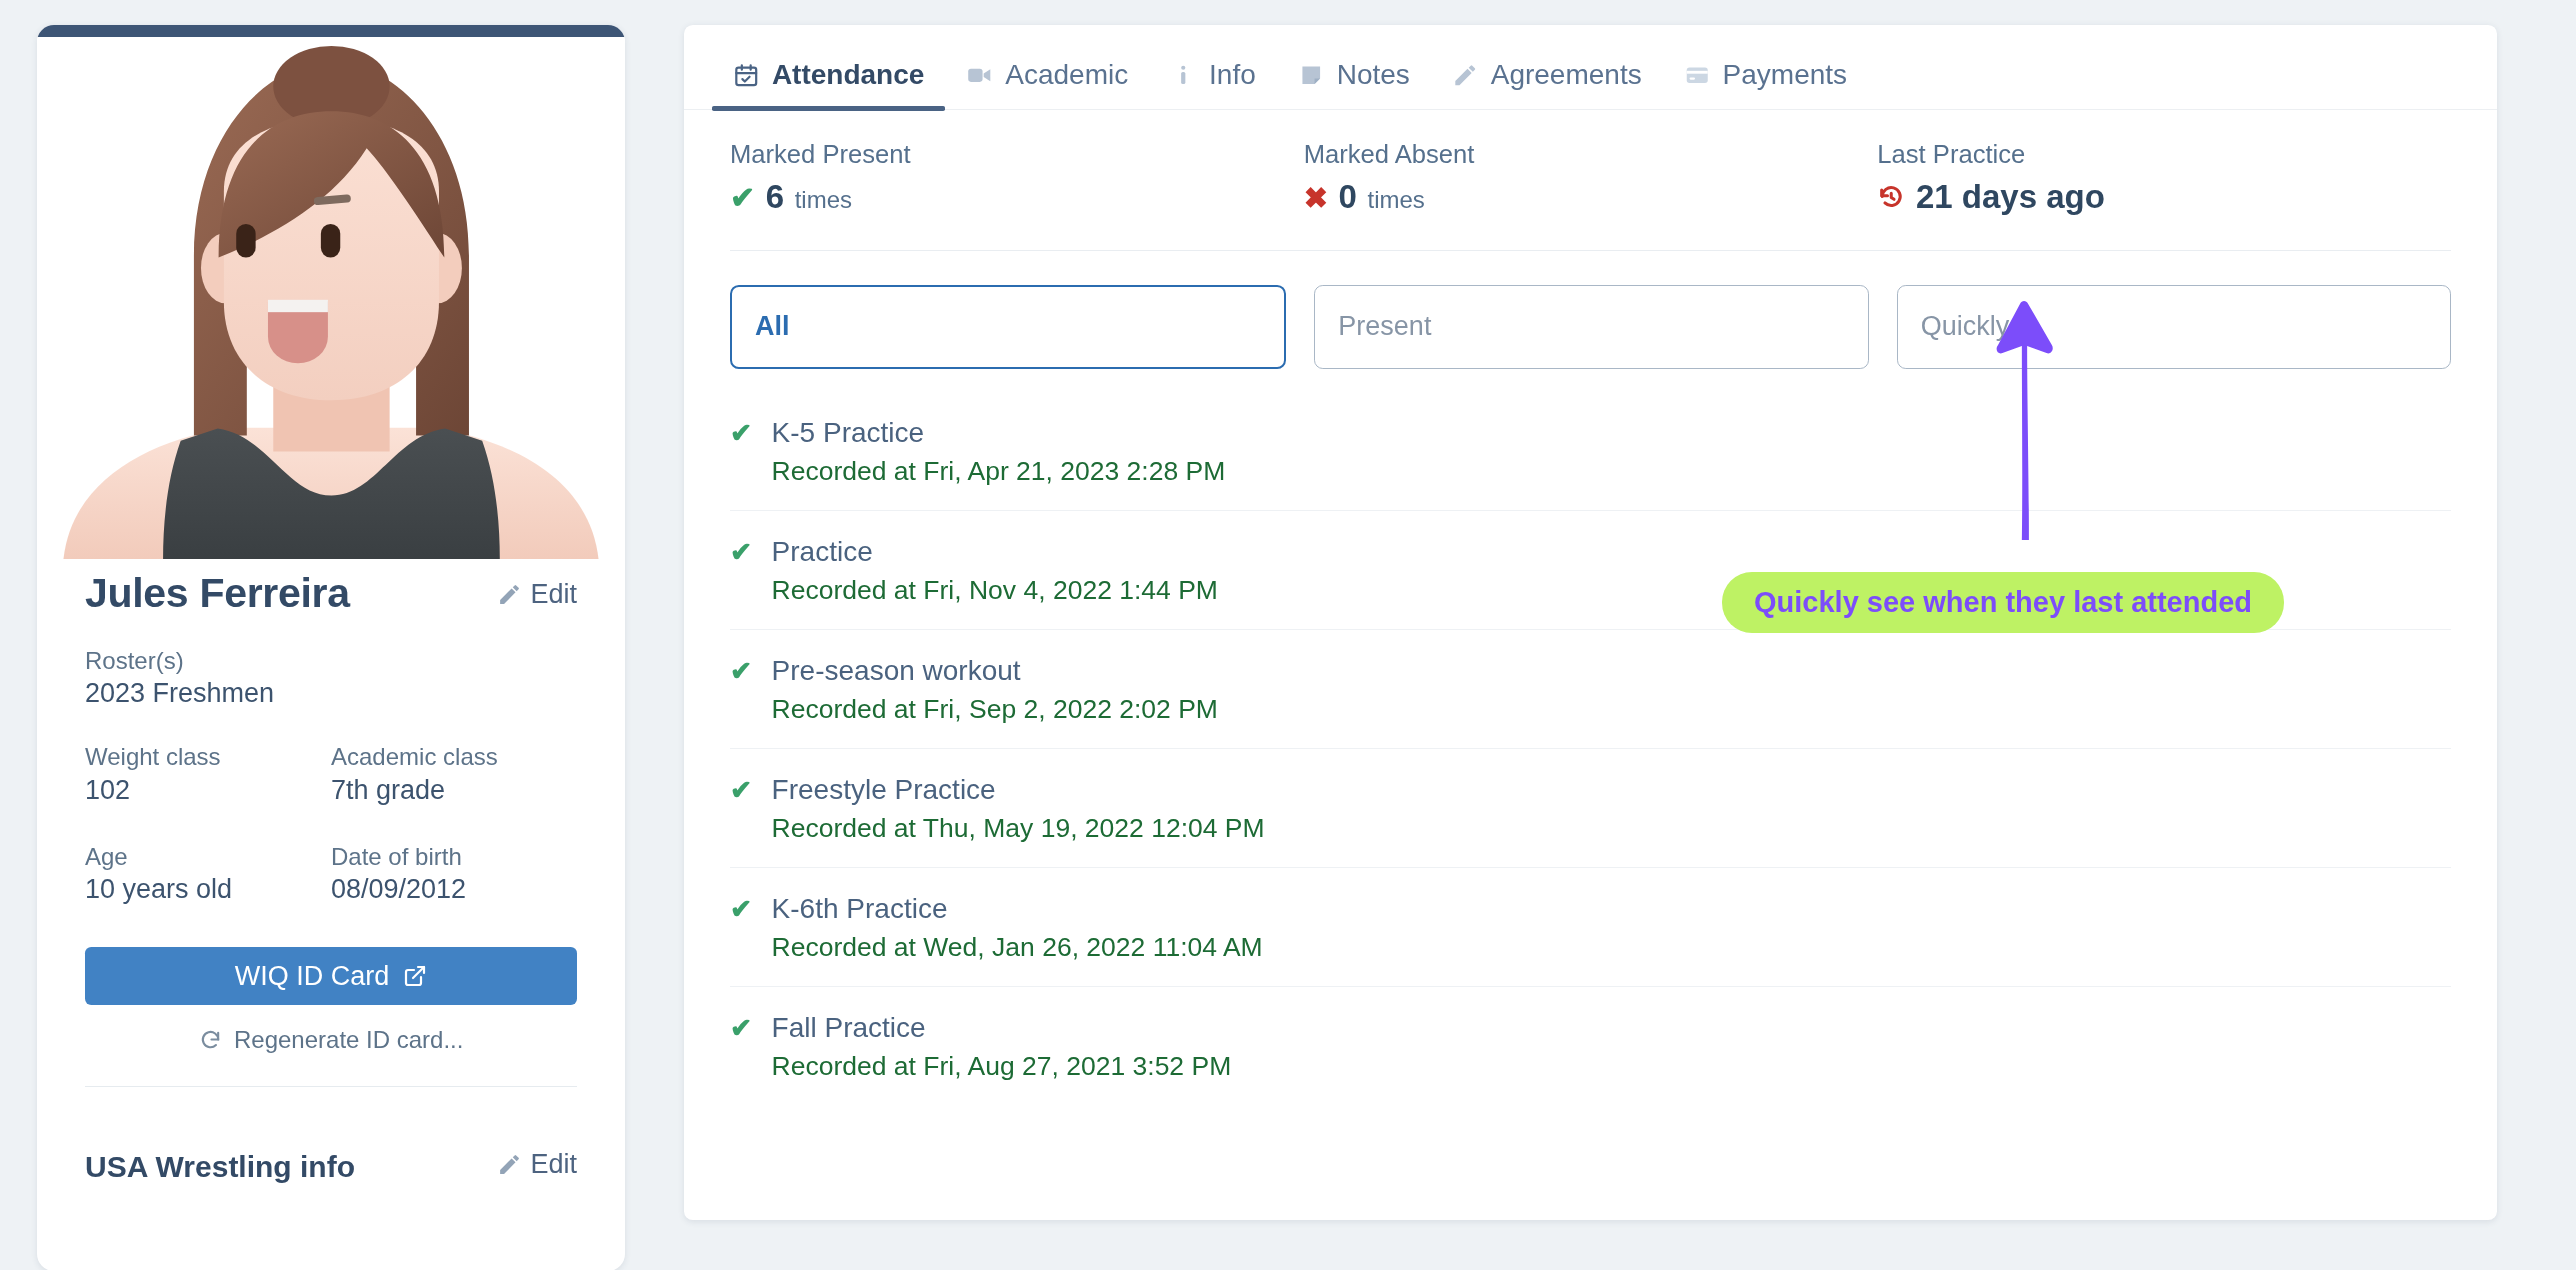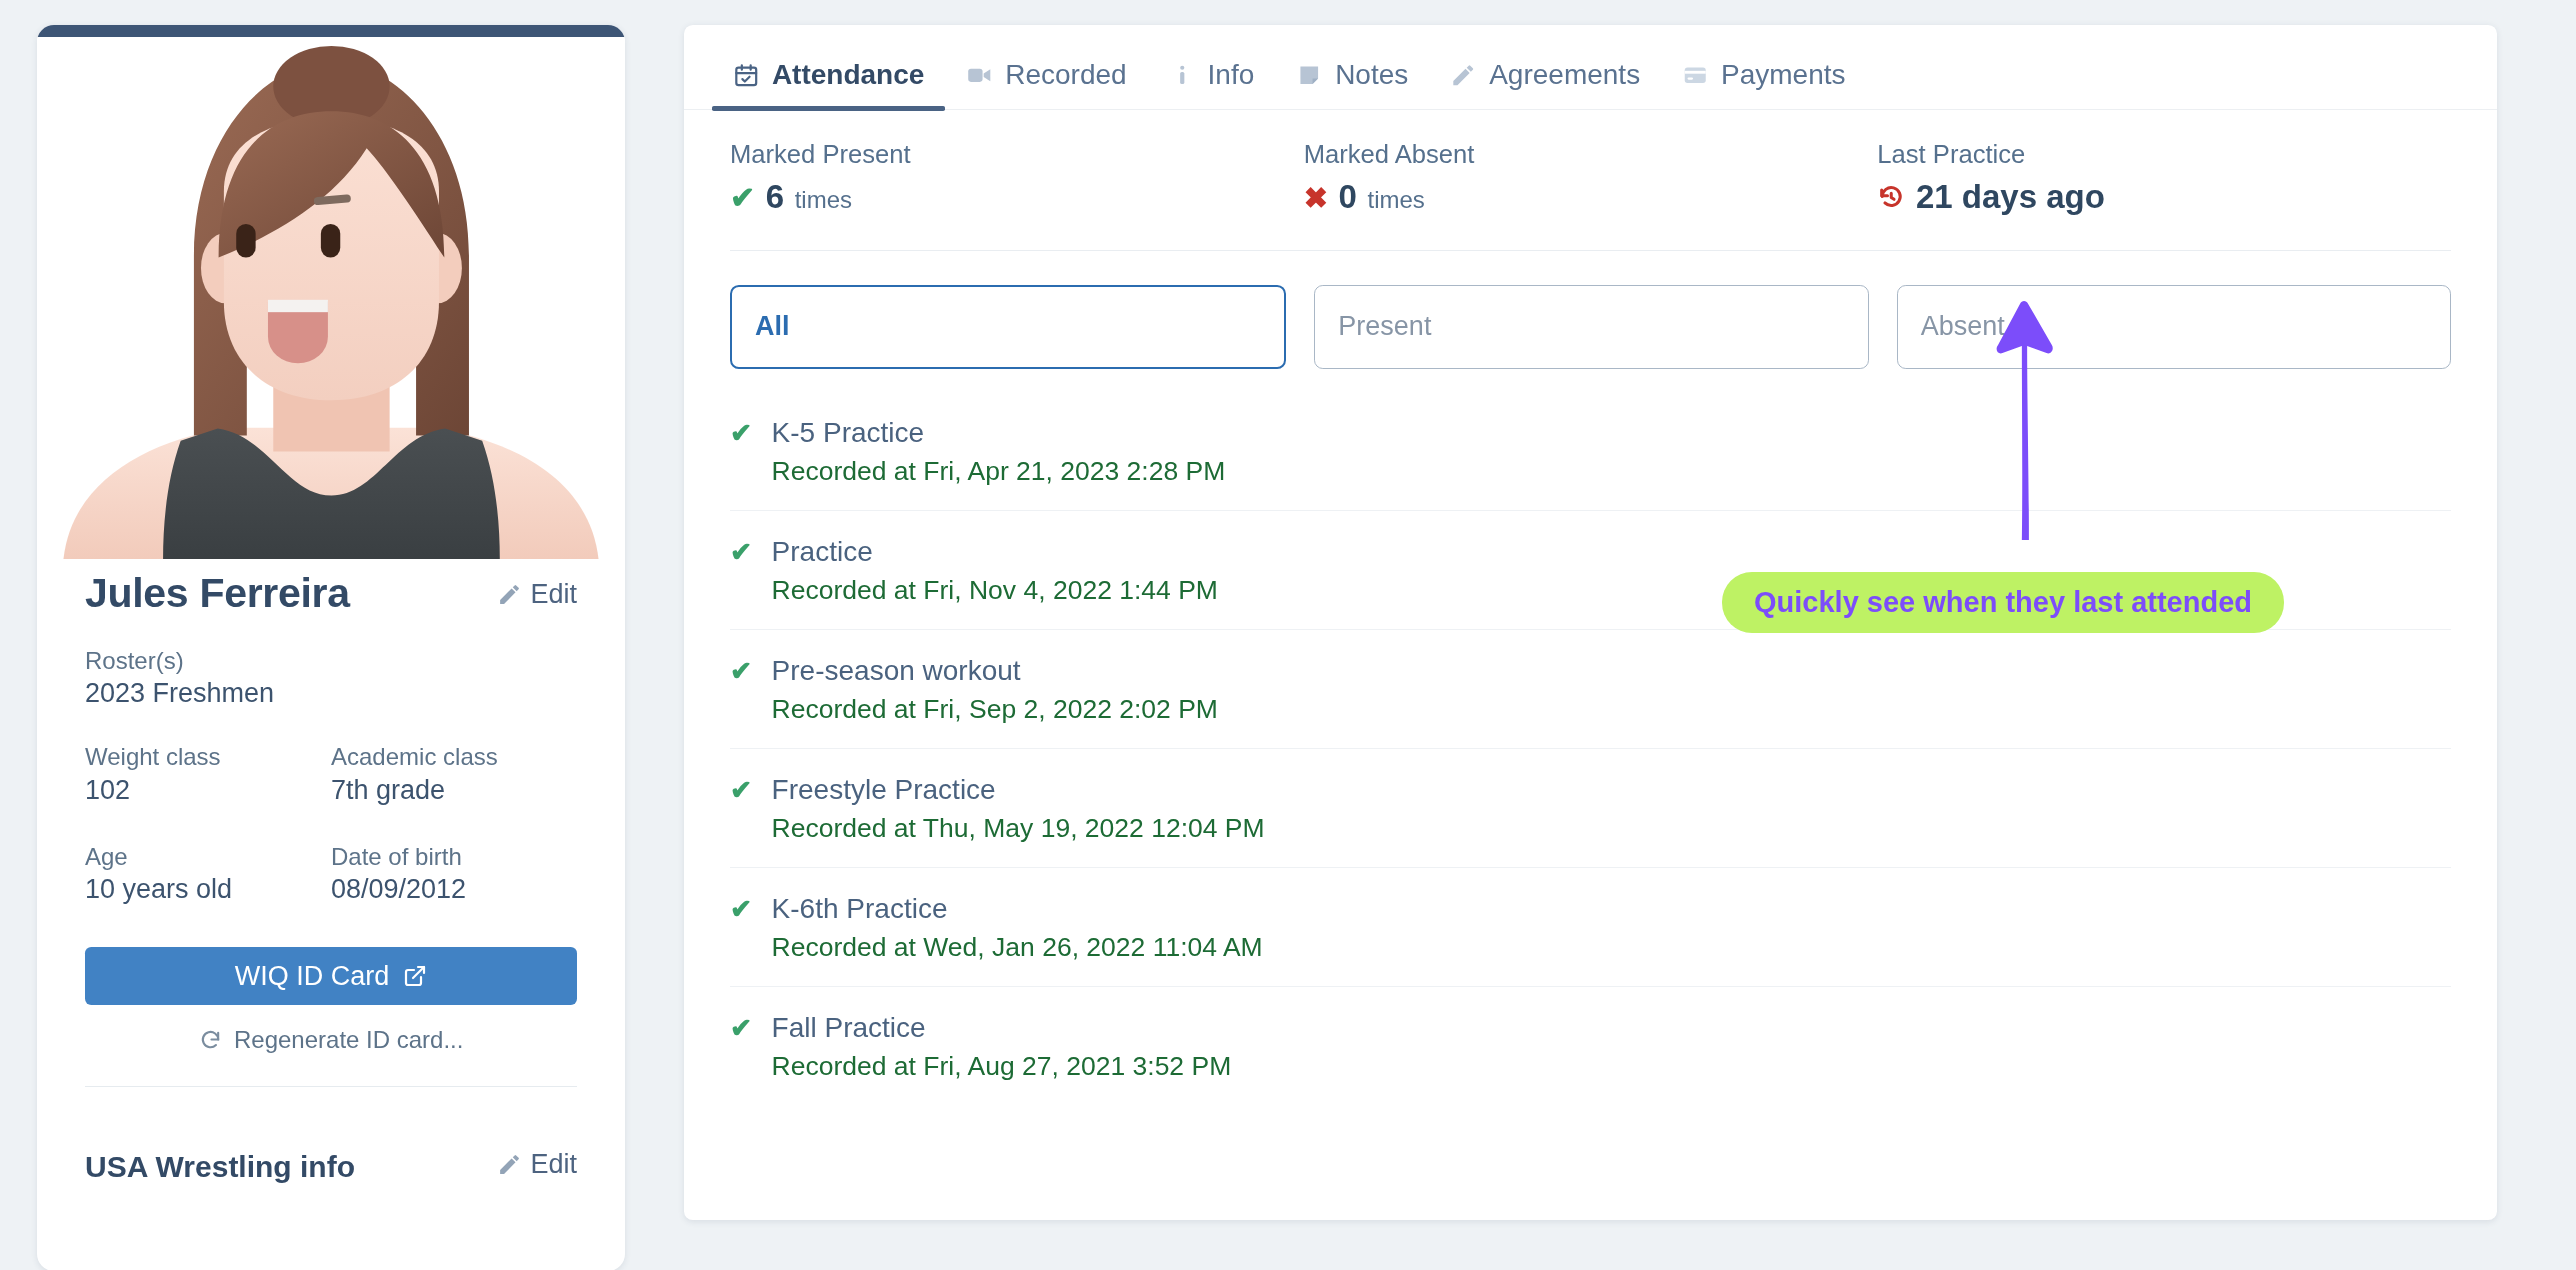--- a/index.html
+++ b/index.html
@@ -424,21 +424,21 @@
         <span>Attendance</span>
       </button>
 
       <button class="tab">
         <span class="tab-ico">
           <svg viewBox="0 0 24 24" fill="#b7c4d4">
               <rect x="2" y="6" width="13" height="12" rx="2.5"></rect>
               <path d="M16 10.5 22 6.5v11l-6-4z"></path>
             </svg>
         </span>
-        <span>Recorded</span>
+        <span>Academic</span>
       </button>
 
       <button class="tab">
         <span class="tab-ico">
           <svg viewBox="0 0 24 24" fill="#b7c4d4">
               <circle cx="12" cy="5.2" r="1.9"></circle>
               <rect x="10.1" y="9" width="3.8" height="11" rx="1.5"></rect>
             </svg>
         </span>
         <span>Info</span>
@@ -512,21 +512,21 @@
     <div class="stats-rule"></div>
 
     <div class="filters">
       <button class="filter-btn selected">
         <span>All</span>
       </button>
       <button class="filter-btn">
         <span>Present</span>
       </button>
       <button class="filter-btn">
-        <span>Absent</span>
+        <span>Quickly</span>
       </button>
     </div>
 
     <div class="att-list">
 
       <div class="att-item">
         <span class="att-check">✔</span>
         <div class="att-texts">
           <div class="att-title">K-5 Practice</div>
           <div class="att-sub">Recorded at Fri, Apr 21, 2023 2:28 PM</div>

